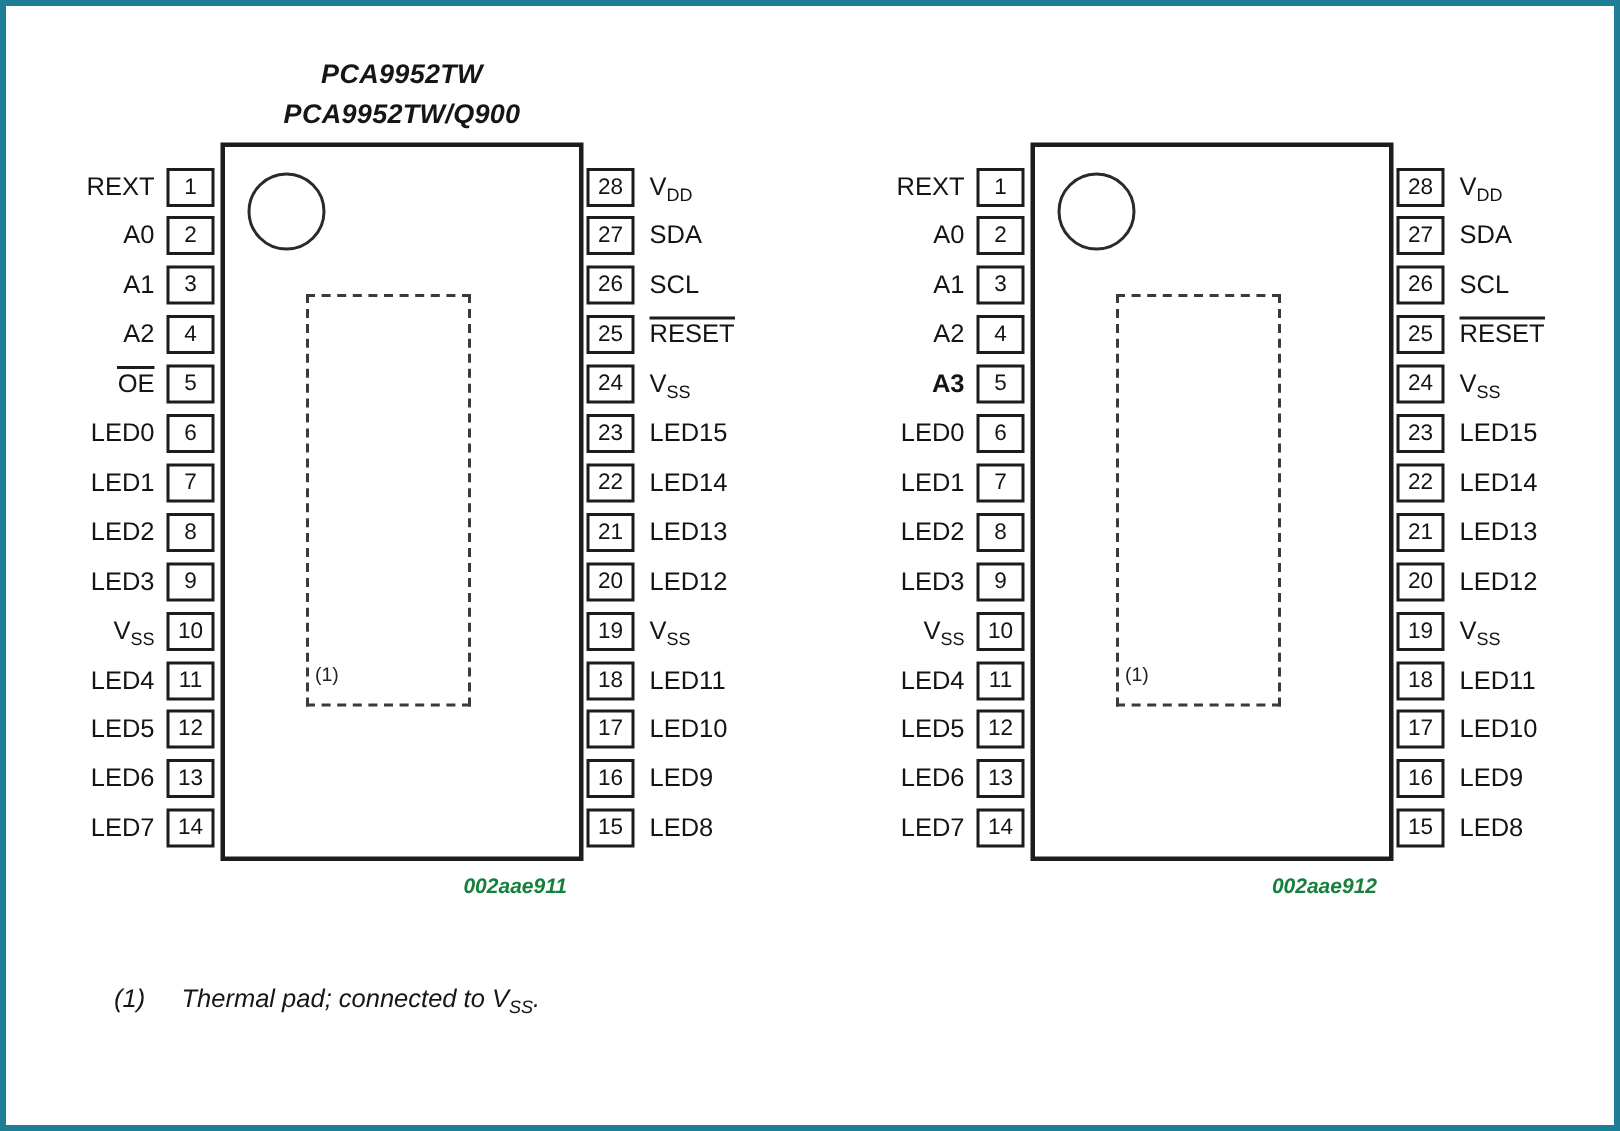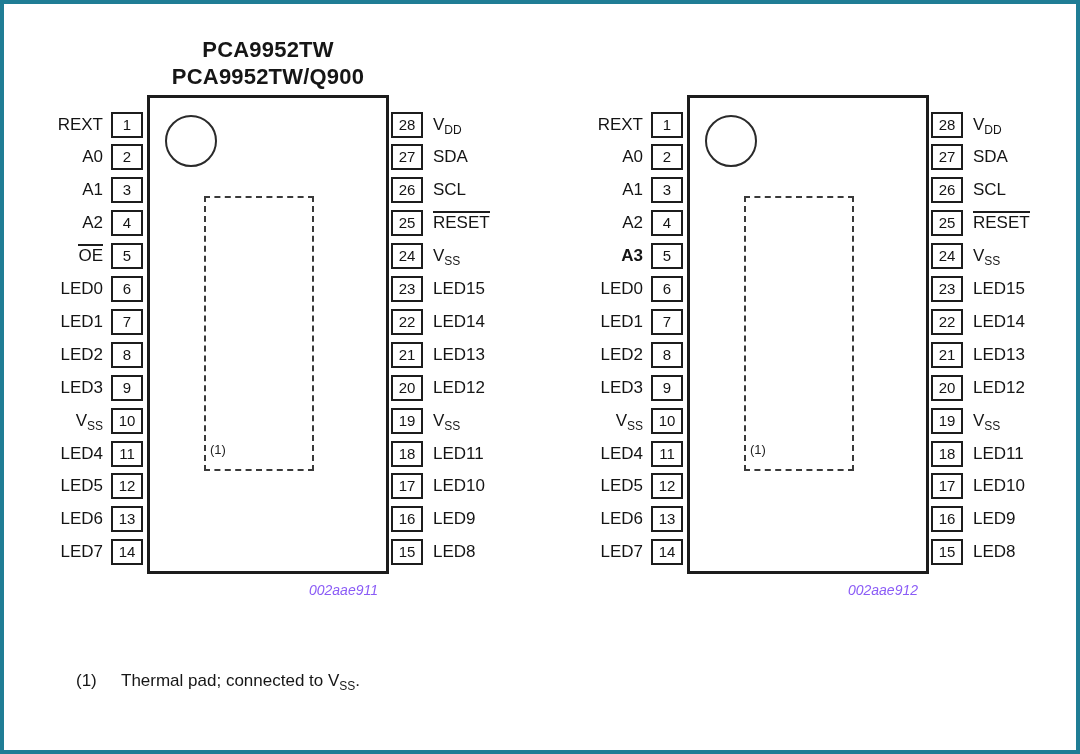--- a/index.html
+++ b/index.html
@@ -13,22 +13,23 @@
     background:#ffffff;
     border:4px solid var(--teal);
     box-sizing:border-box;
     overflow:hidden;
     font-family:"Liberation Sans","DejaVu Sans",sans-serif;
     color:#161616;
   }
   .diagram{position:absolute;top:0;width:540px;height:754px;}
   .chip-title{
     position:absolute;left:103px;top:32px;width:322px;
-    text-align:center;font-weight:bold;font-size:22px;line-height:27px;
+    text-align:center;font-weight:bold;font-size:18px;line-height:27px;
     letter-spacing:0.2px;
+    font-style:italic;
   }
   .chip-body{
     position:absolute;left:143px;top:91px;width:242px;height:479px;
     border:3px solid var(--line);box-sizing:border-box;background:#fff;
   }
   .pin1-circle{
     position:absolute;left:161px;top:111px;width:52px;height:52px;
     border:2px solid #2a2a2a;border-radius:50%;box-sizing:border-box;
   }
   .thermal-pad{
@@ -47,28 +48,28 @@
   .pin-label{
     position:absolute;height:26px;line-height:26px;font-size:17px;
     white-space:nowrap;color:#141414;
   }
   .pins-left .pin-label{left:0;width:99px;text-align:right;}
   .pins-right .pin-label{left:429px;width:110px;text-align:left;}
   .sub{font-size:12px;vertical-align:-4px;}
   .over{display:inline-block;border-top:2px solid var(--line);padding-top:1px;line-height:1.0;}
   .fig-code{
     position:absolute;left:143px;top:578px;width:231px;
-    text-align:right;font-style:italic;font-size:14px;color:#8b5cf6;
+    text-align:right;font-style:italic;font-size:14px;color:#15803d;font-weight:bold;
   }
   .caption{
     position:absolute;left:74px;top:629px;font-size:20px;white-space:nowrap;
   }
   .caption .cap-prefix{display:inline-block;width:43px;}
   .footnote{
-    position:absolute;left:72px;top:667px;font-size:17px;white-space:nowrap;
+    position:absolute;left:72px;top:652px;font-size:17px;white-space:nowrap;font-style:italic;
   }
   .footnote .fn-prefix{display:inline-block;width:45px;}
 </style>
 </head>
 <body>
 
 <div class="page">
 
   <div class="diagram" style="left:0;">
     <div class="chip-title">

